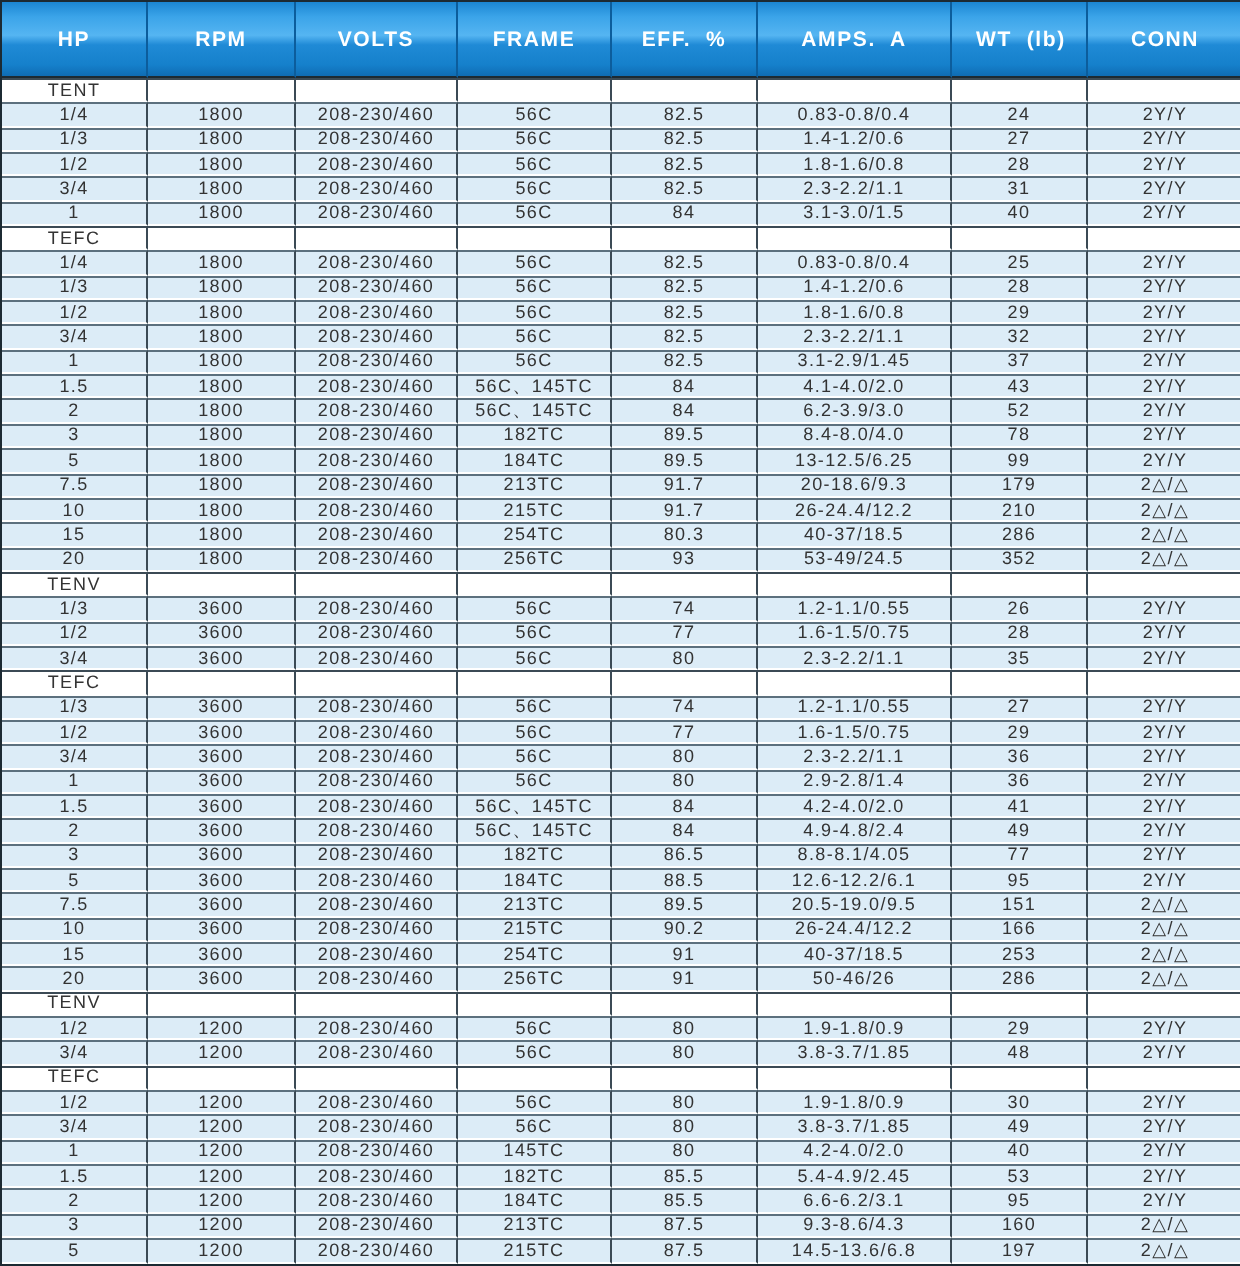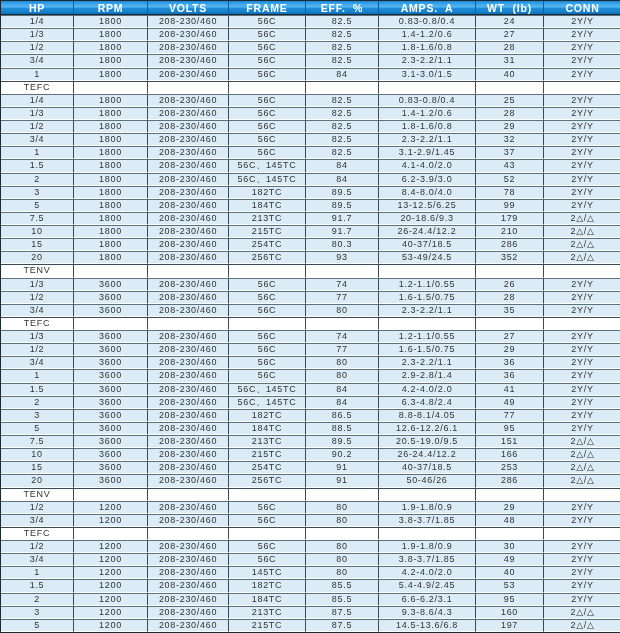--- a/index.html
+++ b/index.html
@@ -20,21 +20,21 @@
   }
   col.c-hp{width:73px;} col.c-rpm{width:74px;} col.c-volts{width:81px;}
   col.c-frame{width:77px;} col.c-eff{width:73px;} col.c-amps{width:97px;}
   col.c-wt{width:68px;} col.c-conn{width:77px;}
   th{
     background:linear-gradient(180deg,
       var(--header-top) 0%, #3ba4e9 20%, var(--header-mid) 45%,
       #1f8ad6 58%, var(--header-low) 85%, var(--header-bot) 100%);
     color:var(--header-text);
     font-size:10.5px;font-weight:bold;letter-spacing:0.8px;
-    padding:0;height:13px;text-align:center;vertical-align:middle;
+    padding:12px;height:13px;text-align:center;vertical-align:middle;
     border-right:1px solid var(--header-border);
     border-bottom:1px solid var(--outer-border);
     white-space:pre;overflow:hidden;
   }
   th:last-child{border-right:none;}
   td{
     padding:0;margin:0;text-align:center;vertical-align:middle;
     font-size:9px;letter-spacing:0.7px;color:var(--data-text);
     white-space:pre;line-height:1;
     border-top:1px solid var(--sep-dark);
@@ -66,20 +66,30 @@
         <th>RPM</th>
         <th>VOLTS</th>
         <th>FRAME</th>
         <th>EFF.  %</th>
         <th>AMPS.  A</th>
         <th>WT  (lb)</th>
         <th>CONN</th>
       </tr>
     </thead>
     <tbody id="table-body">
+        <tr class="section-row">
+          <td>TENT</td>
+          <td></td>
+          <td></td>
+          <td></td>
+          <td></td>
+          <td></td>
+          <td></td>
+          <td></td>
+        </tr>
         <tr class="data-row">
           <td>1/4</td>
           <td>1800</td>
           <td>208-230/460</td>
           <td>56C</td>
           <td>82.5</td>
           <td>0.83-0.8/0.4</td>
           <td>24</td>
           <td>2Y/Y</td>
         </tr>
@@ -362,21 +372,21 @@
           <td>4.2-4.0/2.0</td>
           <td>41</td>
           <td>2Y/Y</td>
         </tr>
         <tr class="data-row">
           <td>2</td>
           <td>3600</td>
           <td>208-230/460</td>
           <td>56C、145TC</td>
           <td>84</td>
-          <td>6.3-4.8/2.4</td>
+          <td>4.9-4.8/2.4</td>
           <td>49</td>
           <td>2Y/Y</td>
         </tr>
         <tr class="data-row">
           <td>3</td>
           <td>3600</td>
           <td>208-230/460</td>
           <td>182TC</td>
           <td>86.5</td>
           <td>8.8-8.1/4.05</td>

